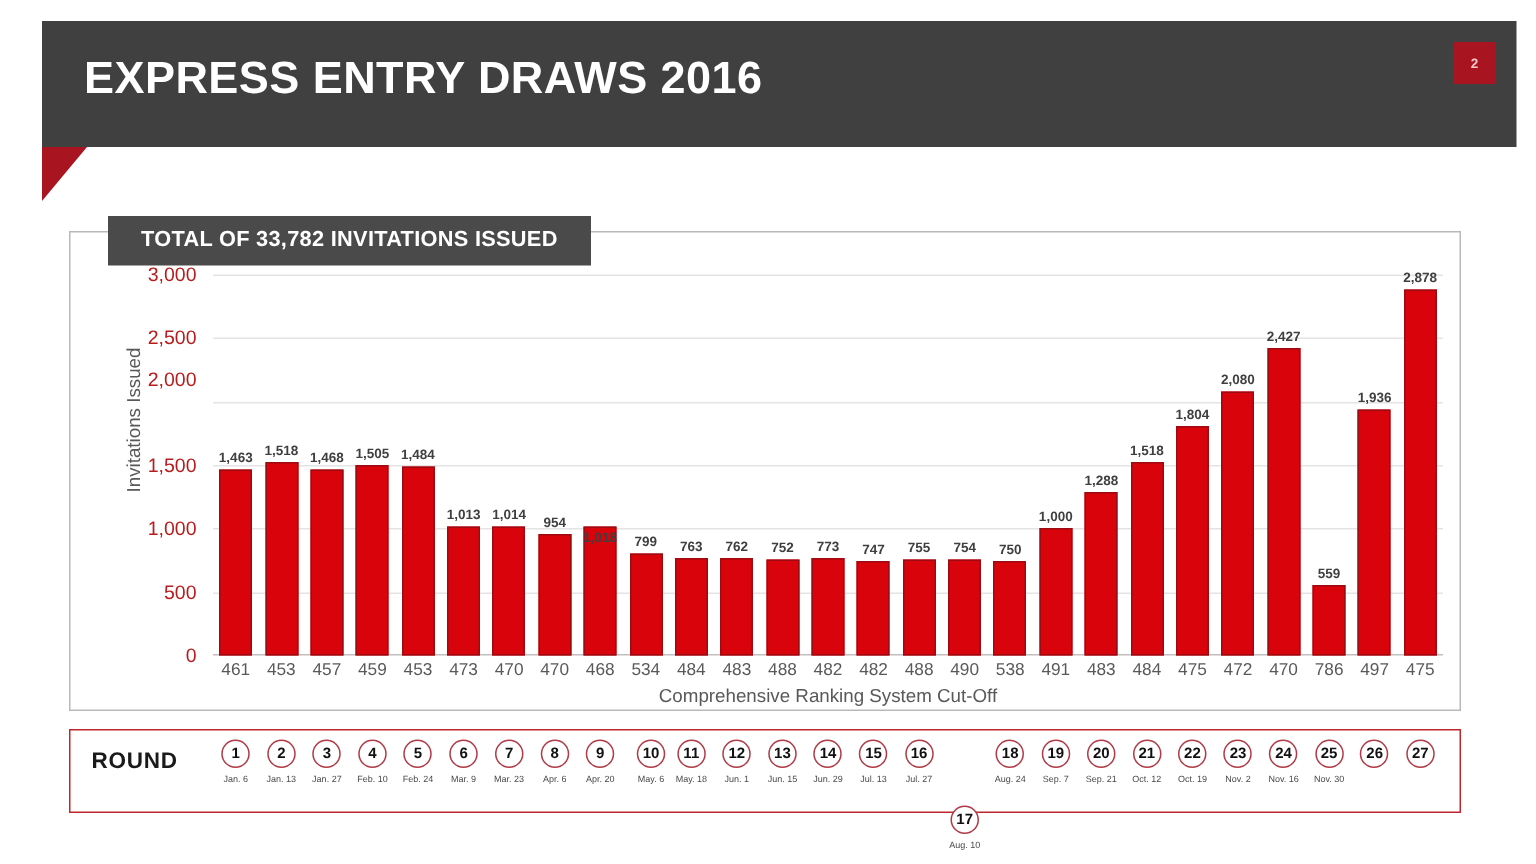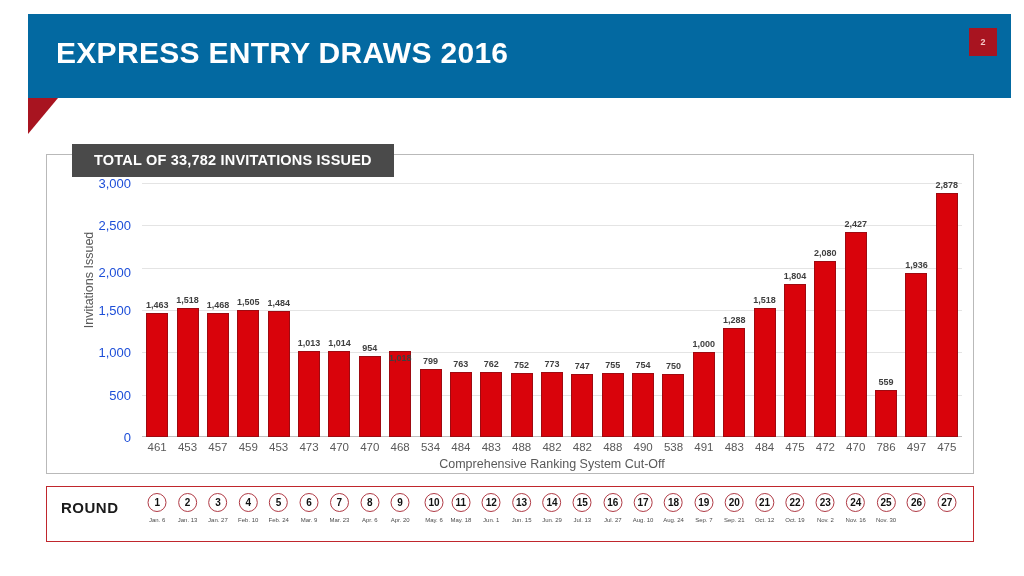--- a/index.html
+++ b/index.html
@@ -6,21 +6,21 @@
   body{
     width:1024px;height:576px;
     background:#ffffff;
     font-family:"Liberation Sans", sans-serif;
     overflow:hidden;
     position:relative;
   }
   
   #title-banner{
     position:absolute;left:28px;top:14px;width:983px;height:84px;
-    background:#0369a1;
+    background:#404040;
   }
   #title-text{
     position:absolute;left:28px;top:22px;
     font-size:30px;font-weight:bold;color:#ffffff;
     letter-spacing:0.3px;white-space:nowrap;
   }
   #page-badge{
     position:absolute;right:14px;top:14px;
     width:28px;height:28px;background:#A81420;
     color:#F4C7C7;font-size:9px;font-weight:bold;
@@ -51,21 +51,21 @@
   #ylabel{
     position:absolute;left:-6px;top:118px;
     transform:rotate(-90deg);transform-origin:center;
     font-size:12.5px;color:#595959;white-space:nowrap;
   }
   #ytick-col{
     position:absolute;left:18px;top:28px;width:72px;height:254px;
   }
   .ytick{
     position:absolute;right:6px;
-    font-size:13px;color:#1d4ed8;
+    font-size:13px;color:#b91c1c;
     transform:translateY(-50%);white-space:nowrap;
   }
   #plot{
     position:absolute;left:95px;top:28px;
     width:820px;height:254px;
   }
   .gridline{
     position:absolute;left:0;width:100%;height:1px;background:#E4E4E4;
   }
   #axisline{
@@ -132,21 +132,21 @@
 </div>
 <div id="banner-notch-inner"></div>
 
 <div id="chart-card">
   <div id="ylabel">Invitations Issued</div>
   <div id="ytick-col">
       <div class="ytick" style="top: 254px;">0</div>
       <div class="ytick" style="top: 211.667px;">500</div>
       <div class="ytick" style="top: 169.333px;">1,000</div>
       <div class="ytick" style="top: 127px;">1,500</div>
-      <div class="ytick" style="top: 89px;">2,000</div>
+      <div class="ytick" style="top: 70px;">2,000</div>
       <div class="ytick" style="top: 42.3333px;">2,500</div>
       <div class="ytick" style="top: 0px;">3,000</div>
     </div>
   <div id="plot">
     <div id="axisline"></div>
   <div class="gridline" style="top: 211.667px;"></div>
       <div class="gridline" style="top: 169.333px;"></div>
       <div class="gridline" style="top: 127px;"></div>
       <div class="gridline" style="top: 84.6667px;"></div>
       <div class="gridline" style="top: 42.3333px;"></div>
@@ -353,21 +353,21 @@
         <div class="round-date">Jun. 29</div>
       </div>
       <div class="round-item" style="left: 440.37px;">
         <div class="round-circle">15</div>
         <div class="round-date">Jul. 13</div>
       </div>
       <div class="round-item" style="left: 470.741px;">
         <div class="round-circle">16</div>
         <div class="round-date">Jul. 27</div>
       </div>
-      <div class="round-item" style="left: 501.111px;">
+      <div class="round-item" style="left: 501.111px; margin-top: 44px;">
         <div class="round-circle">17</div>
         <div class="round-date">Aug. 10</div>
       </div>
       <div class="round-item" style="left: 531.481px;">
         <div class="round-circle">18</div>
         <div class="round-date">Aug. 24</div>
       </div>
       <div class="round-item" style="left: 561.852px;">
         <div class="round-circle">19</div>
         <div class="round-date">Sep. 7</div>

